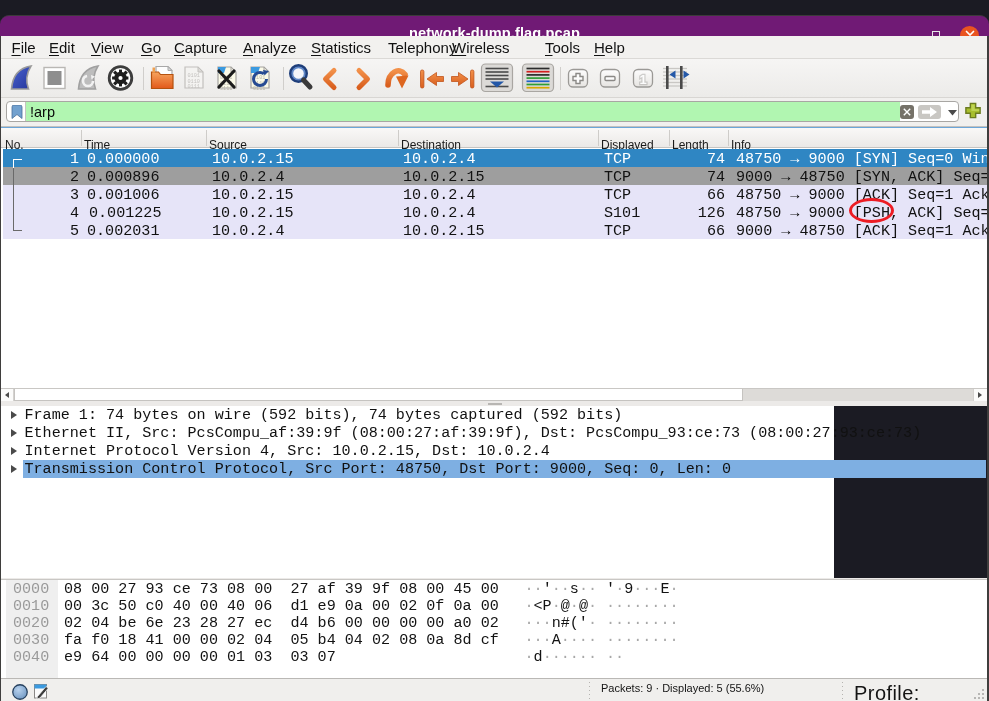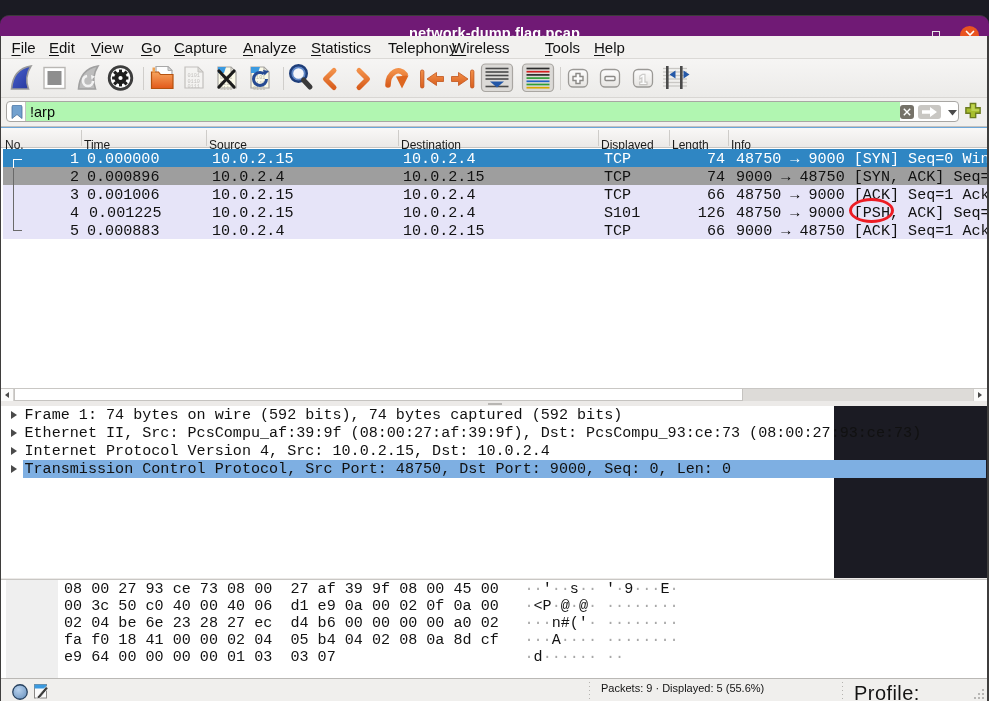--- a/index.html
+++ b/index.html
@@ -277,21 +277,21 @@
       <span class="pcell" style="left:601px;">TCP</span><span class="pcell" style="left:660px;width:62px;text-align:right;">66</span>
       <span class="pcell" style="left:733px;">48750 → 9000 [ACK] Seq=1 Ack=1 Win=64256 Len=0</span>
     </div>
     <div class="prow mono" style="top:75px;background:#e6e4f8;color:#111;">
       <span class="pcell" style="left:30px;width:46px;text-align:right;">4</span><span class="pcell" style="left:86px;">0.001225</span>
       <span class="pcell" style="left:209px;">10.0.2.15</span><span class="pcell" style="left:400px;">10.0.2.4</span>
       <span class="pcell" style="left:601px;">S101</span><span class="pcell" style="left:660px;width:62px;text-align:right;">126</span>
       <span class="pcell" style="left:733px;">48750 → 9000 [PSH, ACK] Seq=1 Ack=1 Win=64256</span>
     </div>
     <div class="prow mono" style="top:93px;background:#e6e4f8;color:#111;">
-      <span class="pcell" style="left:30px;width:46px;text-align:right;">5</span><span class="pcell" style="left:84px;">0.000883</span>
+      <span class="pcell" style="left:30px;width:46px;text-align:right;">5</span><span class="pcell" style="left:84px;">0.002031</span>
       <span class="pcell" style="left:209px;">10.0.2.4</span><span class="pcell" style="left:400px;">10.0.2.15</span>
       <span class="pcell" style="left:601px;">TCP</span><span class="pcell" style="left:660px;width:62px;text-align:right;">66</span>
       <span class="pcell" style="left:733px;">9000 → 48750 [ACK] Seq=1 Ack=61 Win=65152 Len=0</span>
     </div>
 
     <div class="abs" style="left:12px;top:31px;width:9px;height:1.3px;background:#fff;"></div>
     <div class="abs" style="left:12px;top:31px;width:1.3px;height:9px;background:#fff;"></div>
     <div class="abs" style="left:12px;top:40px;width:1.3px;height:62px;background:#6a6a6a;"></div>
     <div class="abs" style="left:12px;top:102px;width:9px;height:1.3px;background:#6a6a6a;"></div>
 
@@ -317,20 +317,25 @@
     <div class="abs tri" style="left:10px;top:41px;"></div>
     <div class="abs tri" style="left:10px;top:59px;"></div>
     <div class="abs mono" style="left:23.5px;top:0;color:#111;">Frame 1: 74 bytes on wire (592 bits), 74 bytes captured (592 bits)
 Ethernet II, Src: PcsCompu_af:39:9f (08:00:27:af:39:9f), Dst: PcsCompu_93:ce:73 (08:00:27:93:ce:73)
 Internet Protocol Version 4, Src: 10.0.2.15, Dst: 10.0.2.4
 Transmission Control Protocol, Src Port: 48750, Dst Port: 9000, Seq: 0, Len: 0</div>
   </div>
   <div class="abs" style="left:1px;top:578px;width:987px;height:1px;background:#eceae8;"></div>
   <div class="abs" id="hexpane">
     <div id="hexoffbg"></div>
+    <div class="abs mono" style="left:12px;top:1px;line-height:17.1px;color:#9a9a9a;">0000
+0010
+0020
+0030
+0040</div>
     <div class="abs mono" style="left:63px;top:1px;line-height:17.1px;color:#131313;">08 00 27 93 ce 73 08 00  27 af 39 9f 08 00 45 00
 00 3c 50 c0 40 00 40 06  d1 e9 0a 00 02 0f 0a 00
 02 04 be 6e 23 28 27 ec  d4 b6 00 00 00 00 a0 02
 fa f0 18 41 00 00 02 04  05 b4 04 02 08 0a 8d cf
 e9 64 00 00 00 00 01 03  03 07</div>
     <div class="abs mono" style="left:523.5px;top:1px;line-height:17.1px;color:#131313;"><span class="dot">··</span>'<span class="dot">··</span>s<span class="dot">··</span> '<span class="dot">·</span>9<span class="dot">···</span>E<span class="dot">·</span>
 <span class="dot">·</span>&lt;P<span class="dot">·</span>@<span class="dot">·</span>@<span class="dot">·</span> <span class="dot">········</span>
 <span class="dot">···</span>n#('<span class="dot">·</span> <span class="dot">········</span>
 <span class="dot">···</span>A<span class="dot">····</span> <span class="dot">········</span>
 <span class="dot">·</span>d<span class="dot">······</span> <span class="dot">··</span></div>

